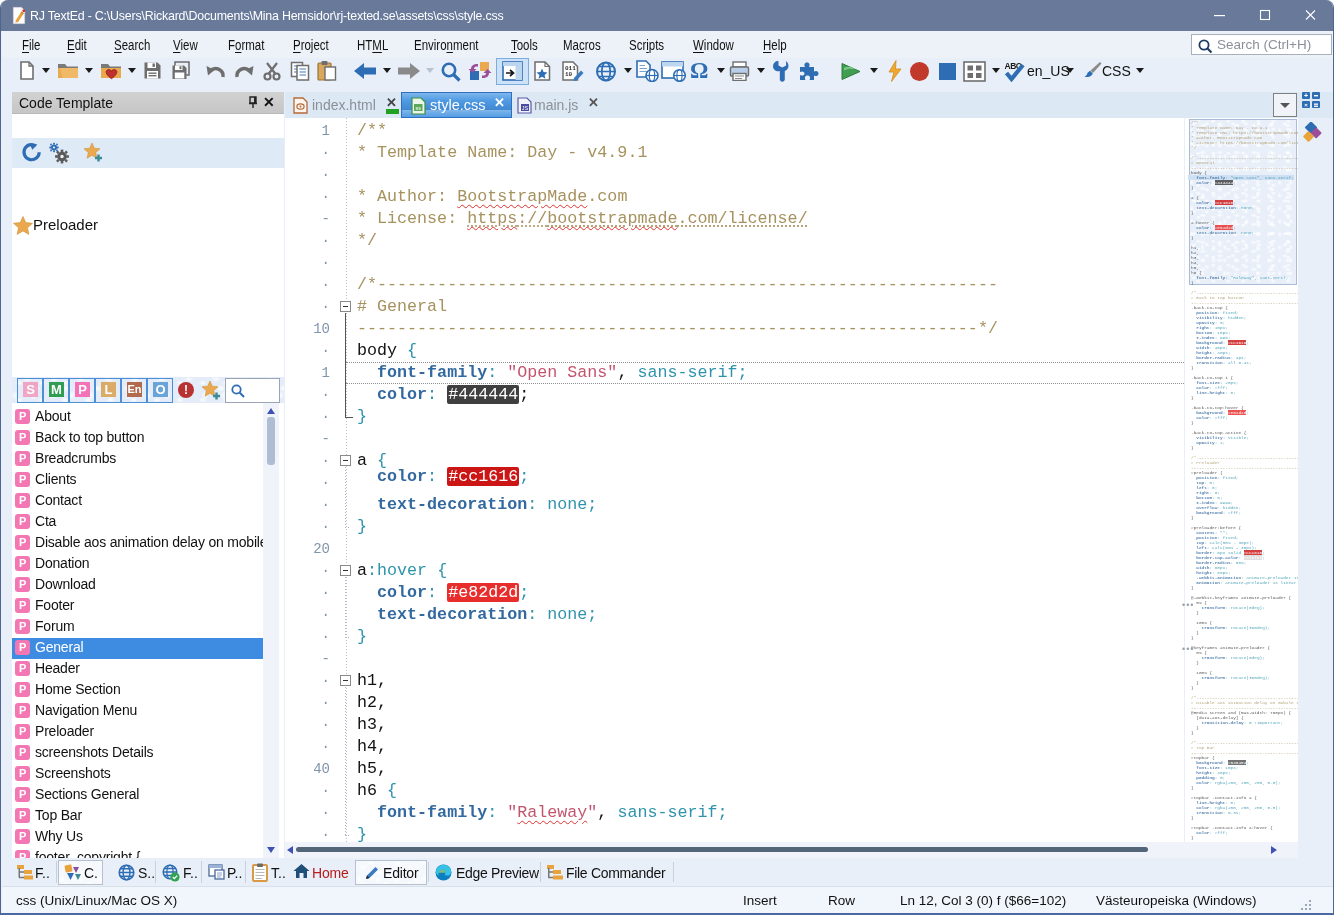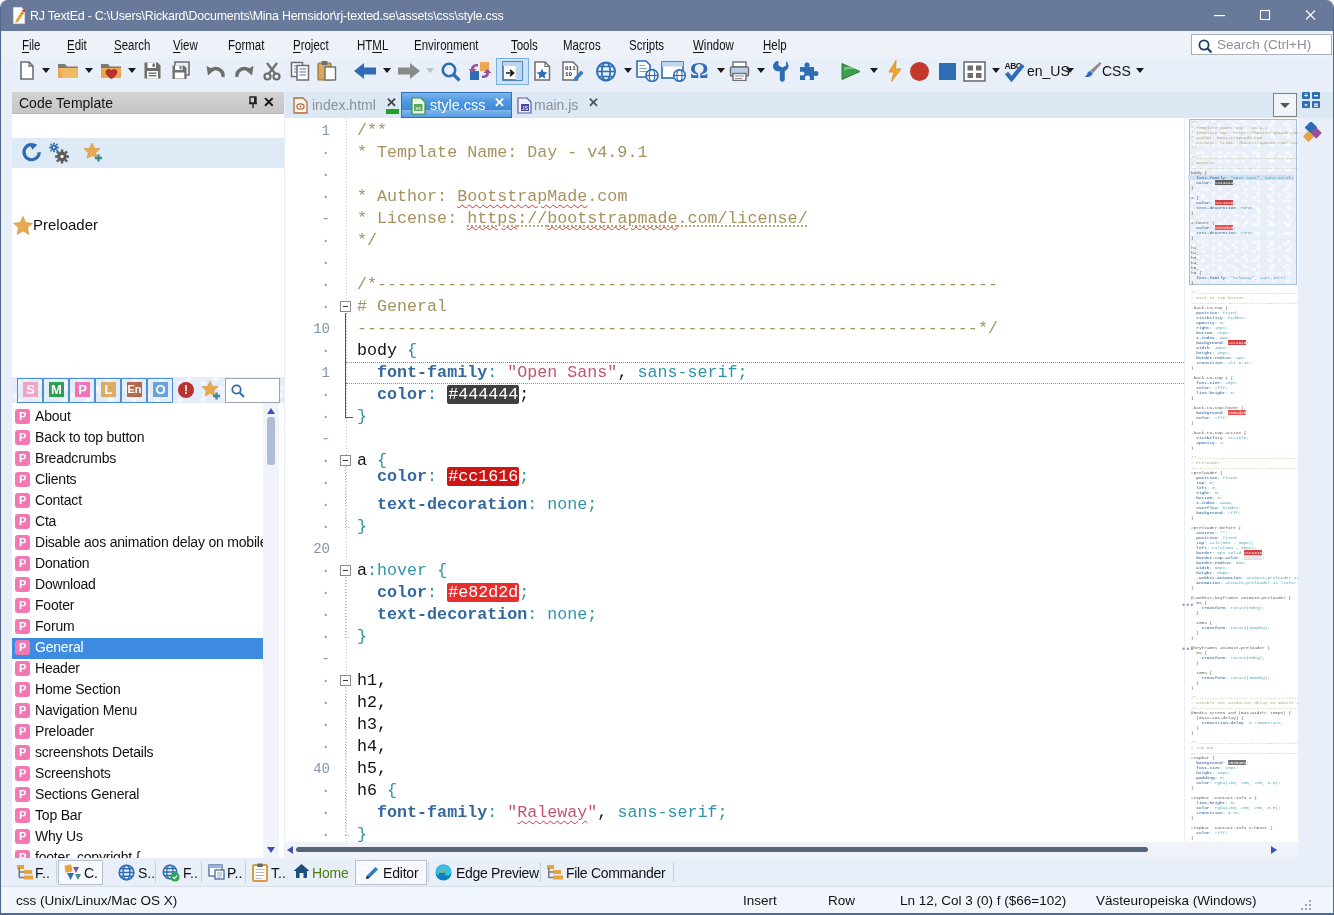--- a/index.html
+++ b/index.html
@@ -749,21 +749,21 @@
   <div class="t" style="left:1181px;top:644px;font-size:9px;color:#9aa2ae;letter-spacing:1px">•••</div>
   <div id="hscroll">
     <div class="abs" style="left:2px;top:4px;width:0;height:0;border-top:4.5px solid transparent;border-bottom:4.5px solid transparent;border-right:6px solid #3f51b5"></div>
     <div class="abs" style="left:11px;top:5px;width:852px;height:5px;background:#54657a;border-radius:2.5px"></div>
     <div class="abs" style="left:986px;top:4px;width:0;height:0;border-top:4.5px solid transparent;border-bottom:4.5px solid transparent;border-left:6px solid #3f51b5"></div>
   </div>
   <div id="btabs">
     <svg class="abs" style="left:8px;top:6px" width="17" height="16" viewBox="0 0 17 16">
       <path d="M8.5 0 L16.5 7 L14 7 L14 14 L10.5 14 L10.5 9 L6.5 9 L6.5 14 L3 14 L3 7 L0.5 7 Z" fill="#1f4e79"></path>
     </svg>
-    <div class="t" style="left:27px;top:7px;font-size:14px;letter-spacing:-0.2px;color:#4d7c0f">Home</div>
+    <div class="t" style="left:27px;top:7px;font-size:14px;letter-spacing:-0.2px;color:#b91c1c">Home</div>
     <div class="abs tex" style="left:70px;top:2px;width:72px;height:25px;background-color:#f5f8fc;border:1px solid #b8c0cc"></div>
     <svg class="abs" style="left:79px;top:7px" width="16" height="16" viewBox="0 0 16 16">
       <path d="M2 14 L3 10.5 L11.5 2 L14 4.5 L5.5 13 Z" fill="#3a7abf"></path>
       <path d="M2 14 L3 10.5 L5.5 13 Z" fill="#222"></path>
     </svg>
     <div class="t" style="left:98px;top:7px;font-size:14px;letter-spacing:-0.2px;color:#111">Editor</div>
     <div class="abs" style="left:143px;top:4px;width:1px;height:20px;background:#c8d0da"></div>
     <svg class="abs" style="left:150px;top:6px" width="17" height="17" viewBox="0 0 17 17">
       <circle cx="8.5" cy="8.5" r="8" fill="#0d7fc0"></circle>
       <path d="M1 8.5 C1 4 4.5 0.8 8.8 0.8 C13 0.8 16.2 3.8 16.2 7.4 C16.2 10 14.5 11.6 12.2 11.6 C10.8 11.6 9.9 11 9.9 10.2 C9.9 9.2 10.8 8.9 10.8 7.8 C10.8 6.4 9.6 5.4 7.9 5.4 C5.3 5.4 3.4 7.5 3.4 10.3 C3.4 10.9 3.5 11.5 3.7 12 C2 10.9 1 9.4 1 8.5 Z" fill="#35c1e8"></path>

